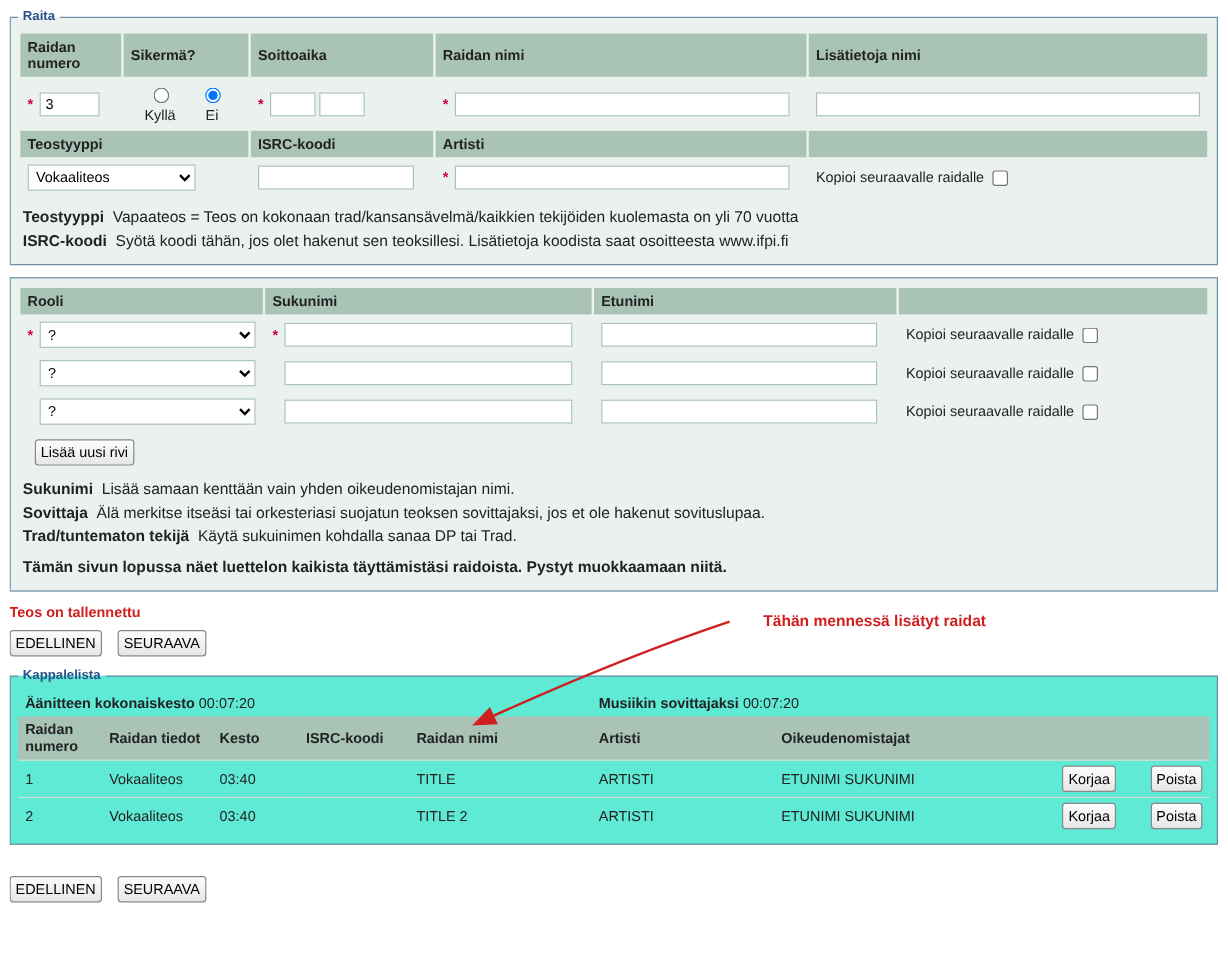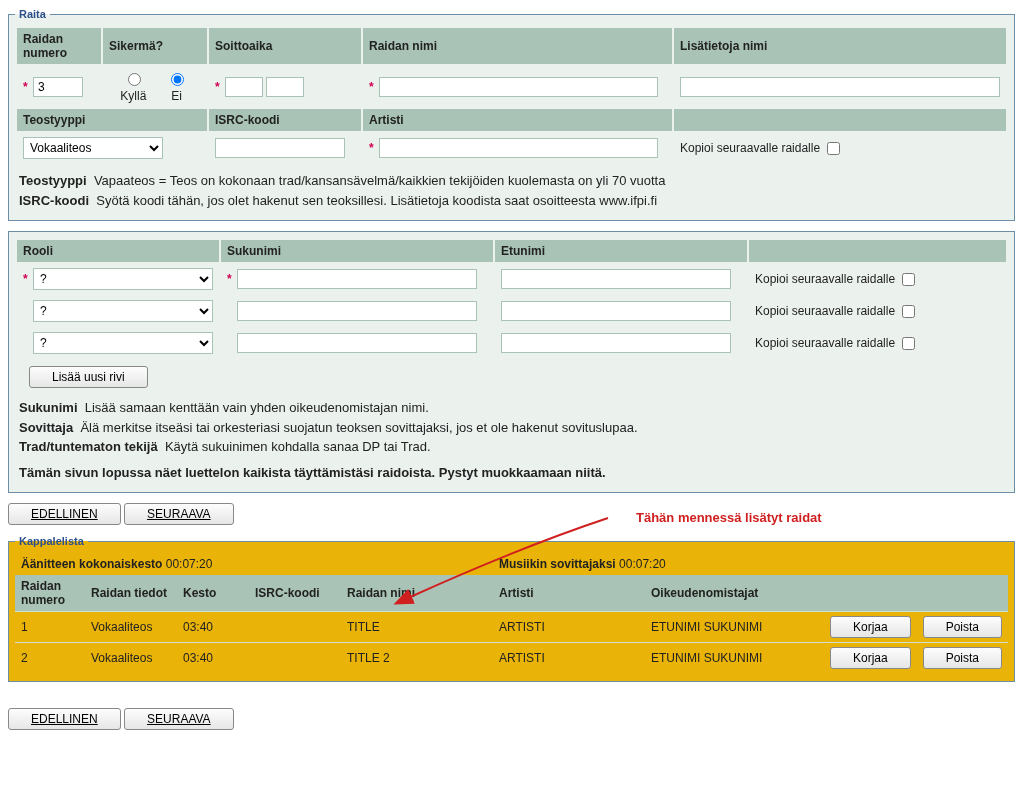--- a/index.html
+++ b/index.html
@@ -58,35 +58,35 @@
   }
   .info-block {
     padding: 6px 4px 2px 4px;
     font-size: 13px;
     line-height: 1.5;
   }
   .info-block b { font-weight: bold; }
   button {
     font-family: Arial, sans-serif;
     font-size: 12px;
-    padding: 3px 22px;
+    padding: 3px 4px;
     background: linear-gradient(#fdfdfd,#e6e6e6);
     border: 1px solid #888;
     border-radius: 3px;
     cursor: pointer;
   }
   .status-text {
     color: #d01f1f;
     font-weight: bold;
     font-size: 12px;
     margin: 4px 0 8px 0;
   }
   .nav-row { margin: 6px 0 10px 0; }
-  .nav-row button { margin-right: 0; text-decoration: underline; }
-  .klist fieldset { background: #eab308; }
+  .nav-row button { margin-right: 10px; }
+  .klist fieldset { background: #5eead4; }
   .klist-header td {
     background: transparent !important;
     padding: 4px 6px;
     font-size: 12px;
   }
   .klist th {
     background: #a9c4b6;
     text-align: left;
     padding: 4px 6px;
     font-size: 12px;
@@ -238,20 +238,21 @@
     <span>Lisää samaan kenttään vain yhden oikeudenomistajan nimi.</span><br>
     <b>Sovittaja</b>&nbsp;
     <span>Älä merkitse itseäsi tai orkesteriasi suojatun teoksen sovittajaksi, jos et ole hakenut sovituslupaa.</span><br>
     <b>Trad/tuntematon tekijä</b>&nbsp;
     <span>Käytä sukuinimen kohdalla sanaa DP tai Trad.</span>
     <div class="small-gap"></div>
     <b>Tämän sivun lopussa näet luettelon kaikista täyttämistäsi raidoista. Pystyt muokkaamaan niitä.</b>
   </div>
 </fieldset>
 
+<div class="status-text">Teos on tallennettu</div>
 <div class="nav-row">
   <button>EDELLINEN</button>
   <button>SEURAAVA</button>
 </div>
 
 <svg class="annot" style="left:380px; top:500px;" width="260" height="110">
   <defs>
     <marker id="arrowhead" markerWidth="10" markerHeight="8" refX="2" refY="4" orient="auto">
       <path d="M0,0 L10,4 L0,8 Z" fill="#d01f1f"></path>
     </marker>

